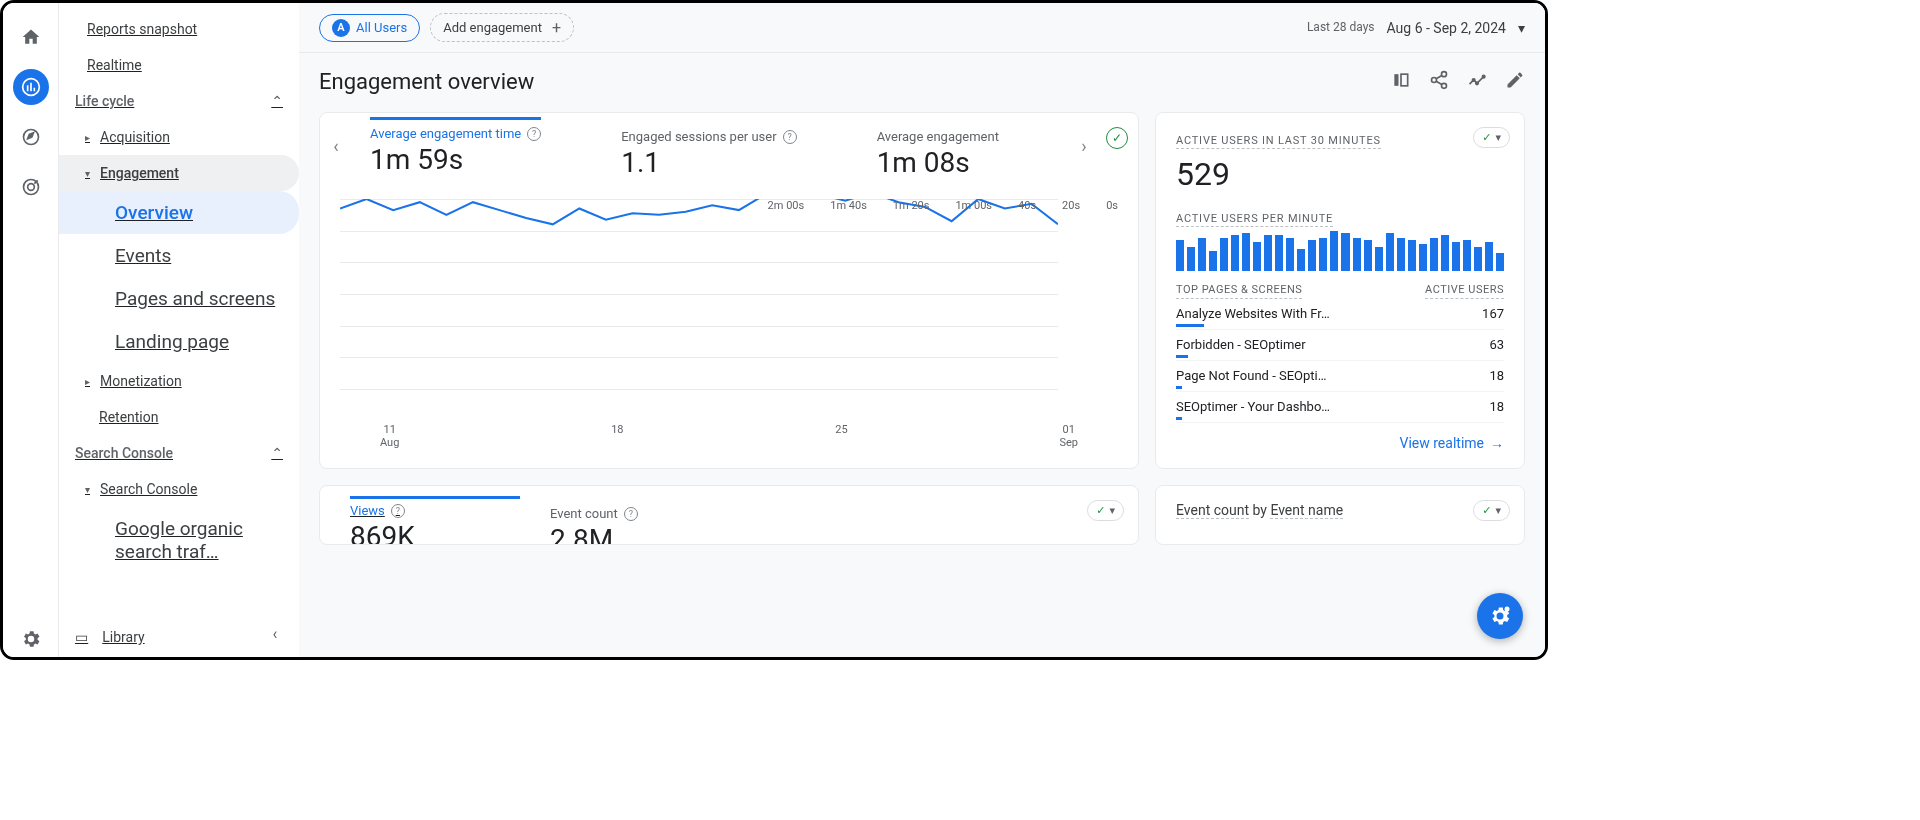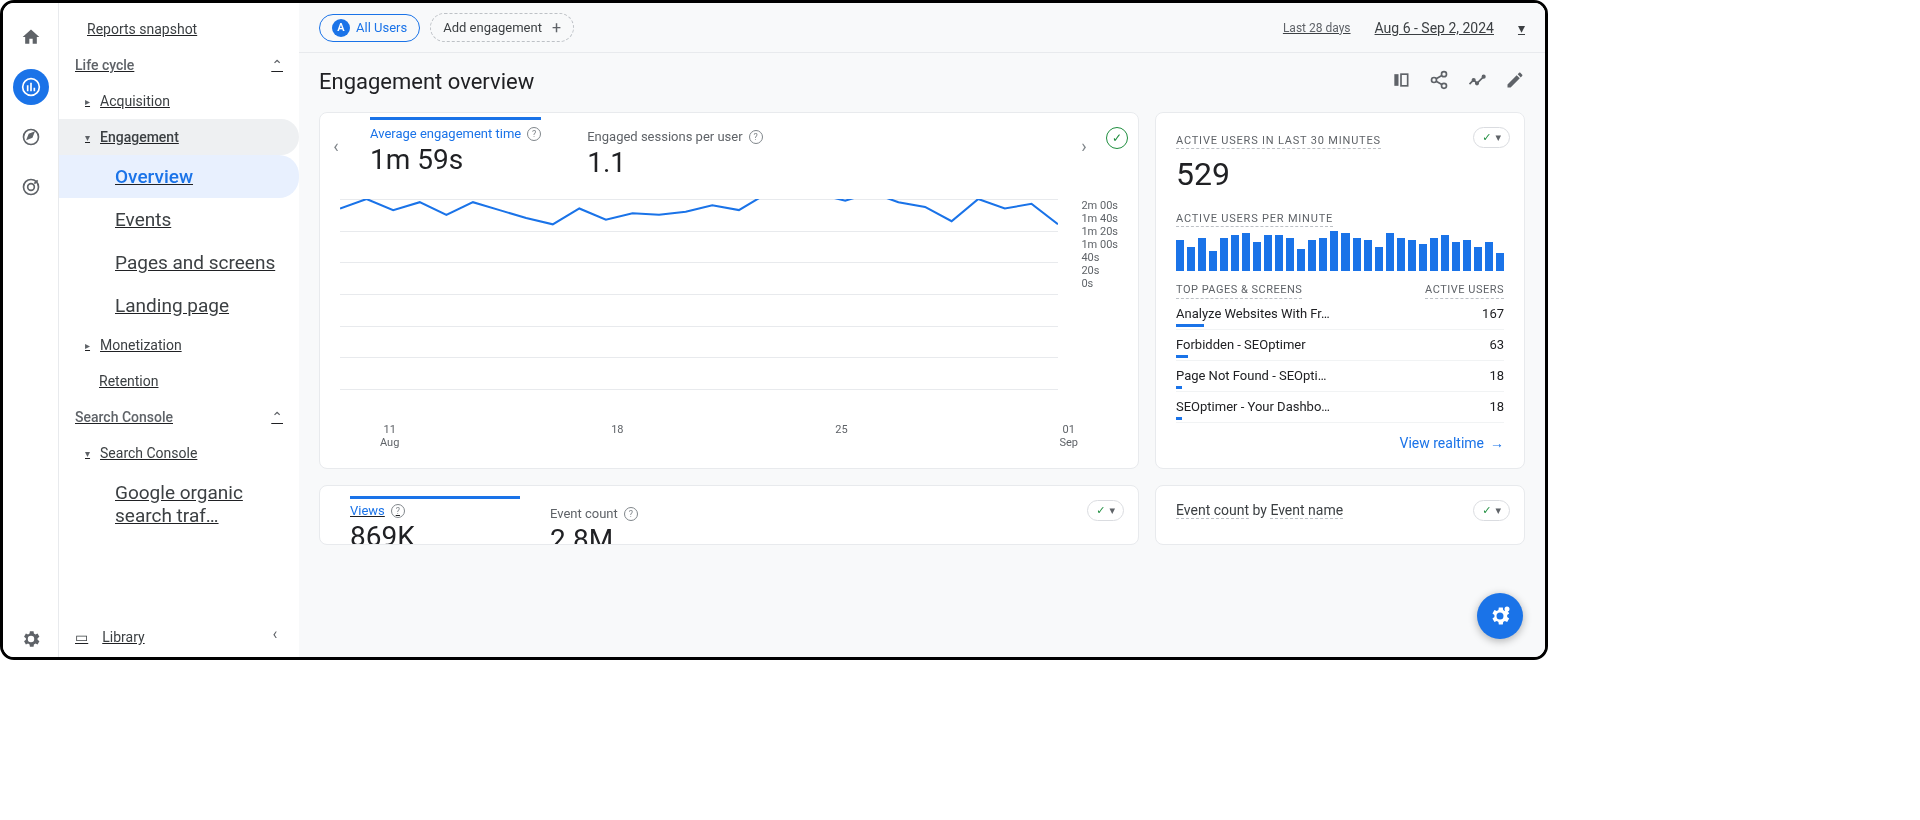--- a/index.html
+++ b/index.html
@@ -22,44 +22,44 @@
 .side-lib { margin-top: auto; padding: 12px 16px; display: flex; align-items: center; gap: 14px; font-size: 14px; color: #3c4043; cursor: pointer; }
 .side-collapse { position: absolute; bottom: 10px; right: 10px; width: 28px; height: 28px; display:flex; align-items:center; justify-content:center; cursor:pointer; color:#5f6368;}
 
 .main { flex: 1; background: #f8f9fa; display: flex; flex-direction: column; overflow: hidden; }
 .topbar { display: flex; align-items: center; padding: 10px 20px; border-bottom: 1px solid #e8eaed; background: #f8f9fa; }
 .chip { display: inline-flex; align-items: center; gap: 6px; padding: 4px 12px; border-radius: 16px; font-size: 13px; cursor: pointer; }
 .chip.allusers { border: 1.5px solid #1a73e8; color: #1a73e8; margin-right: 10px; }
 .chip.allusers .badge { background: #1a73e8; color: #fff; border-radius: 50%; width: 18px; height: 18px; display:flex; align-items:center; justify-content:center; font-size:11px; font-weight:600;}
 .chip.addcomp { border: 1px dashed #bdc1c6; color: #3c4043; }
 .chip.addcomp .plus { font-size: 16px; color: #5f6368; margin-left: 4px;}
-.topbar .dates { margin-left: auto; font-size: 14px; color: #3c4043; display:flex; align-items:center; gap: 24px; text-decoration: underline;}
+.topbar .dates { margin-left: auto; font-size: 14px; color: #3c4043; display:flex; align-items:flex-start; gap: 12px;}
 .topbar .dates .lbl { font-size: 12px; color: #5f6368; }
 
 .titlebar { display: flex; align-items: center; padding: 16px 20px 10px; }
 .titlebar h1 { font-size: 22px; font-weight: 400; color: #202124; }
 .titlebar .tools { margin-left: auto; display: flex; gap: 18px; color: #5f6368; }
 .titlebar .tools span { cursor: pointer; }
 
 .content { flex:1; overflow: auto; padding: 8px 20px 20px; display: grid; grid-template-columns: 1fr 370px; gap: 16px; align-content: start; }
 .card { background: #fff; border: 1px solid #e8eaed; border-radius: 8px; padding: 16px 20px; position: relative; }
 
-.metrics-row { display: flex; align-items: flex-start; gap: 46px; padding: 0 30px; position: relative;}
+.metrics-row { display: flex; align-items: flex-start; gap: 80px; padding: 0 30px; position: relative;}
 .metric { min-width: 170px; }
 .metric .mlabel { font-size: 13px; color: #5f6368; display:flex; align-items:center; gap:6px; margin-bottom: 2px;}
 .metric.active .mlabel { color: #1a73e8; }
 .metric.active { border-top: 3px solid #1a73e8; padding-top: 6px; margin-top:-12px;}
 .metric .mval { font-size: 28px; font-weight: 400; color: #202124; }
 .help-icn { width: 14px; height: 14px; border: 1.3px solid #80868b; border-radius: 50%; display:inline-flex; align-items:center; justify-content:center; font-size:9px; color:#80868b;}
 .nav-arrow { position: absolute; top: 20px; width: 24px; height:24px; color:#80868b; cursor:pointer; display:flex; align-items:center; justify-content:center; font-size:18px;}
 .nav-arrow.left { left: 4px; } .nav-arrow.right { right: 42px; }
 .check-badge { position: absolute; top: 14px; right: 10px; width:22px; height:22px; border:1.5px solid #1e8e3e; border-radius:50%; display:flex; align-items:center; justify-content:center; color:#1e8e3e; font-size:12px;}
 
 .chart-area { margin-top: 20px; height: 220px; position: relative; padding-right: 60px;}
-.y-labels { position: absolute; right: 0; top: 0; height: 190px; display:flex; flex-direction:column; justify-content:flex-start; font-size:11px; color:#5f6368; text-align:left;}
+.y-labels { position: absolute; right: 0; top: 0; height: 190px; display:flex; flex-direction:row; justify-content:flex-start; font-size:11px; color:#5f6368; text-align:left;gap:26px;}
 .x-labels { display:flex; justify-content: space-between; font-size:11px; color:#5f6368; padding: 0 40px; margin-top:4px;}
 .x-labels div { text-align:center; }
 .gridline { position:absolute; left:0; right:60px; border-top:1px solid #e8eaed;}
 svg.linechart { position:absolute; left:0; top:0; width: calc(100% - 60px); height:190px; }
 
 .rt-head { font-size: 11px; letter-spacing: 0.8px; color: #5f6368; border-bottom: 1px dashed #bdc1c6; display:inline-block; padding-bottom:1px; }
 .rt-big { font-size: 32px; font-weight: 400; margin: 6px 0 14px; }
 .status-pill { position:absolute; top:14px; right:14px; display:flex; align-items:center; gap:4px; border:1px solid #dadce0; border-radius: 14px; padding: 3px 8px; font-size:11px; color:#5f6368;}
 .status-pill .chk { color:#1e8e3e; }
 .barchart { display:flex; align-items:flex-end; height: 40px; gap: 3px; margin: 4px 0 12px;}
@@ -112,20 +112,21 @@
     <div class="spacer"></div>
     <div class="icn">
         <svg width="22" height="22" viewBox="0 0 24 24" fill="currentColor">
           <path d="M19.14 12.94a7 7 0 000-1.88l2.03-1.58-2-3.46-2.39.96a7 7 0 00-1.62-.94l-.36-2.54h-4l-.36 2.54a7 7 0 00-1.62.94l-2.39-.96-2 3.46 2.03 1.58a7 7 0 000 1.88l-2.03 1.58 2 3.46 2.39-.96c.5.38 1.05.7 1.62.94l.36 2.54h4l.36-2.54a7 7 0 001.62-.94l2.39.96 2-3.46-2.03-1.58zM12 15.5A3.5 3.5 0 1112 8.5a3.5 3.5 0 010 7z"></path>
         </svg>
       </div>
   </div>
 
   <div class="sidebar">
     <div class="side-item">Reports snapshot</div>
+    <div class="side-item">Realtime</div>
     <div class="side-item section">
         <span>Life cycle</span>
         <span>⌃</span>
       </div>
     <div class="side-item sub expandable">
         <span>Acquisition</span>
       </div>
     <div class="side-item sub expanded hl">
         <span>Engagement</span>
       </div>
@@ -208,20 +209,26 @@
               </div>
             <div class="mval">1m 59s</div>
           </div>
           <div class="metric">
             <div class="mlabel">
                 <span>Engaged sessions per user</span>
                 <span class="help-icn">?</span>
               </div>
             <div class="mval">1.1</div>
           </div>
+          <div class="metric">
+            <div class="mlabel">
+                <span>Average engagement</span>
+              </div>
+            <div class="mval">1m 08s</div>
+          </div>
         </div>
         <div class="chart-area">
           <div class="gridline" style="top:0"></div>
           <div class="gridline" style="top:31.6px"></div>
           <div class="gridline" style="top:63.3px"></div>
           <div class="gridline" style="top:95px"></div>
           <div class="gridline" style="top:126.6px"></div>
           <div class="gridline" style="top:158.3px"></div>
           <div class="gridline" style="top:190px"></div>
           <svg class="linechart" viewBox="0 0 660 190" preserveAspectRatio="none">

